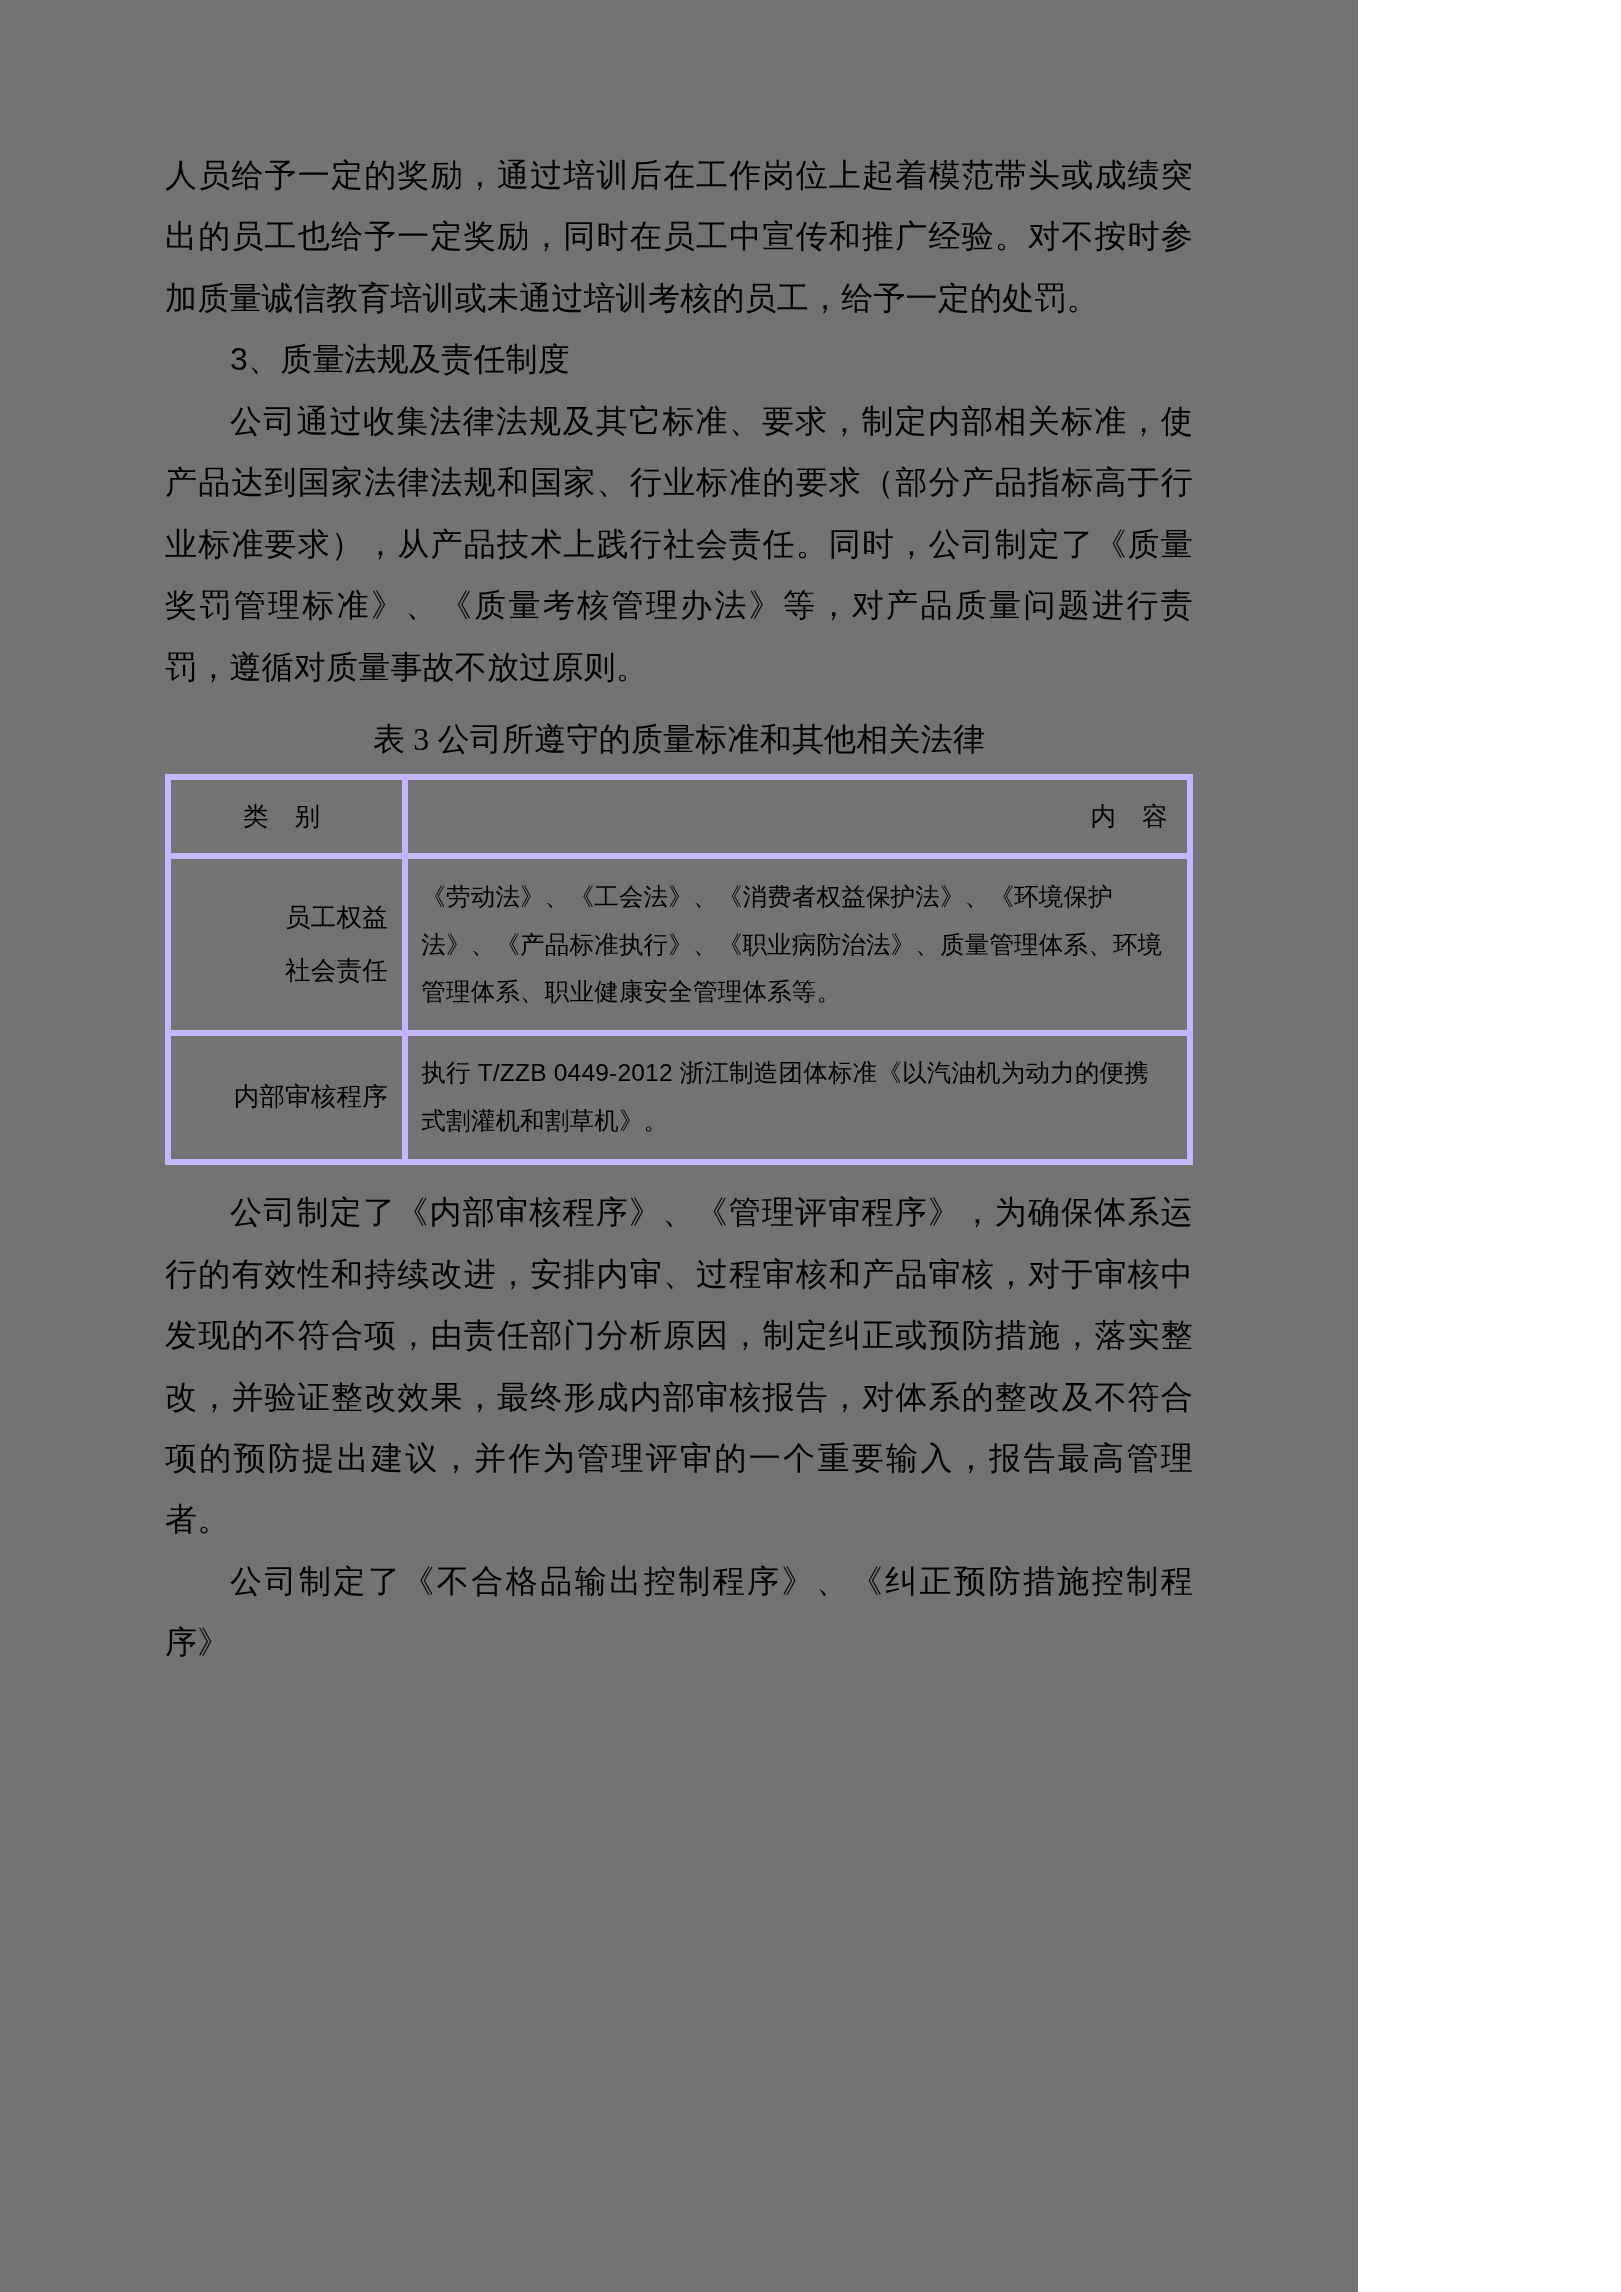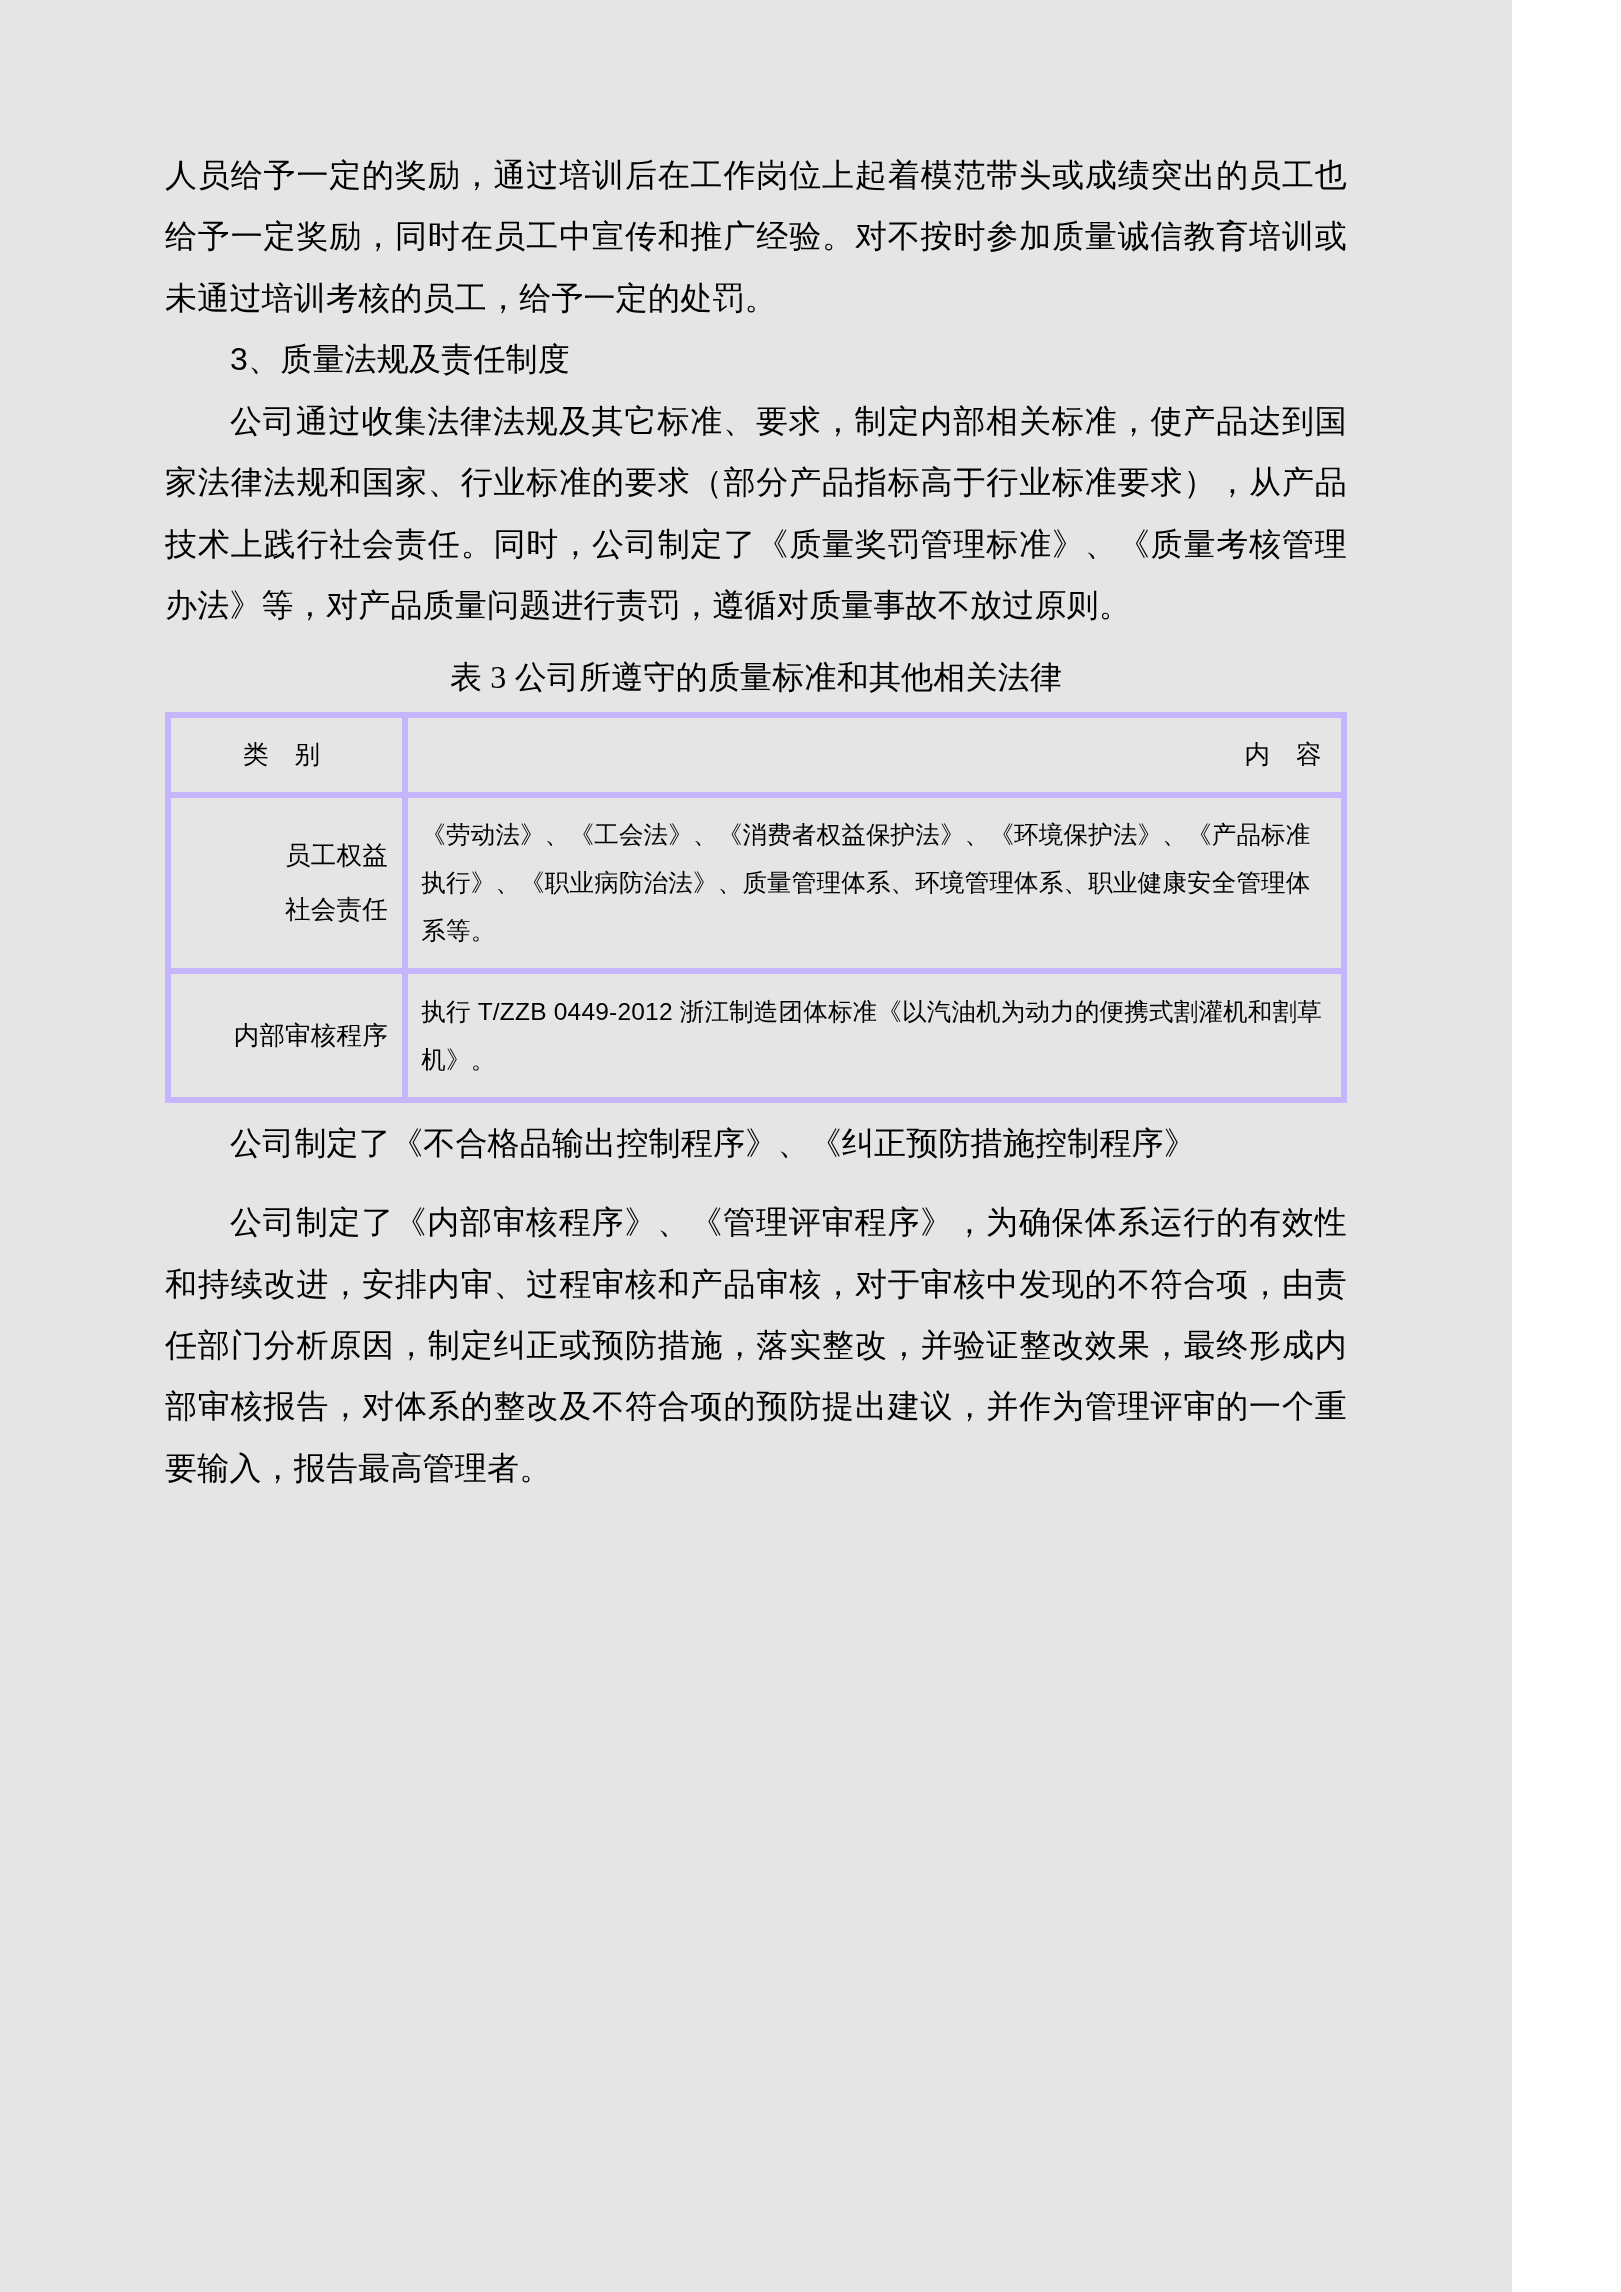--- a/index.html
+++ b/index.html
@@ -5,24 +5,24 @@
   html, body {
     margin: 0;
     padding: 0;
     background: #ffffff;
   }
   body {
     font-family: "Liberation Serif", "DejaVu Serif", serif;
     color: #000000;
   }
   .page {
-    width: 1512px;
+    width: 1358px;
     height: 2293px;
     position: relative;
-    background: #e5e5e5;
+    background: #737373;
     box-sizing: border-box;
     padding: 145px 165px 0 165px;
     overflow: hidden;
   }
   .body-text {
     font-size: 32px;
     line-height: 1.92;
     text-align: justify;
     text-justify: inter-ideograph;
     letter-spacing: 0.2px;
@@ -126,20 +126,20 @@
         </tr>
         <tr>
           <td class="col-cat">
             <div class="cat-cell">内部审核程序</div>
           </td>
           <td class="content-cell mono-ish">执行 T/ZZB 0449-2012 浙江制造团体标准《以汽油机为动力的便携式割灌机和割草机》。</td>
         </tr>
       </tbody>
     </table>
 
+    <p class="para indent after-table">公司制定了《内部审核程序》、《管理评审程序》，为确保体系运行的有效性和持续改进，安排内审、过程审核和产品审核，对于审核中发现的不符合项，由责任部门分析原因，制定纠正或预防措施，落实整改，并验证整改效果，最终形成内部审核报告，对体系的整改及不符合项的预防提出建议，并作为管理评审的一个重要输入，报告最高管理者。</p>
+
     <p class="para indent">公司制定了《不合格品输出控制程序》、《纠正预防措施控制程序》</p>
-
-    <p class="para indent after-table">公司制定了《内部审核程序》、《管理评审程序》，为确保体系运行的有效性和持续改进，安排内审、过程审核和产品审核，对于审核中发现的不符合项，由责任部门分析原因，制定纠正或预防措施，落实整改，并验证整改效果，最终形成内部审核报告，对体系的整改及不符合项的预防提出建议，并作为管理评审的一个重要输入，报告最高管理者。</p>
 
   </div>
 
 </div>
 
 
 </body></html>

